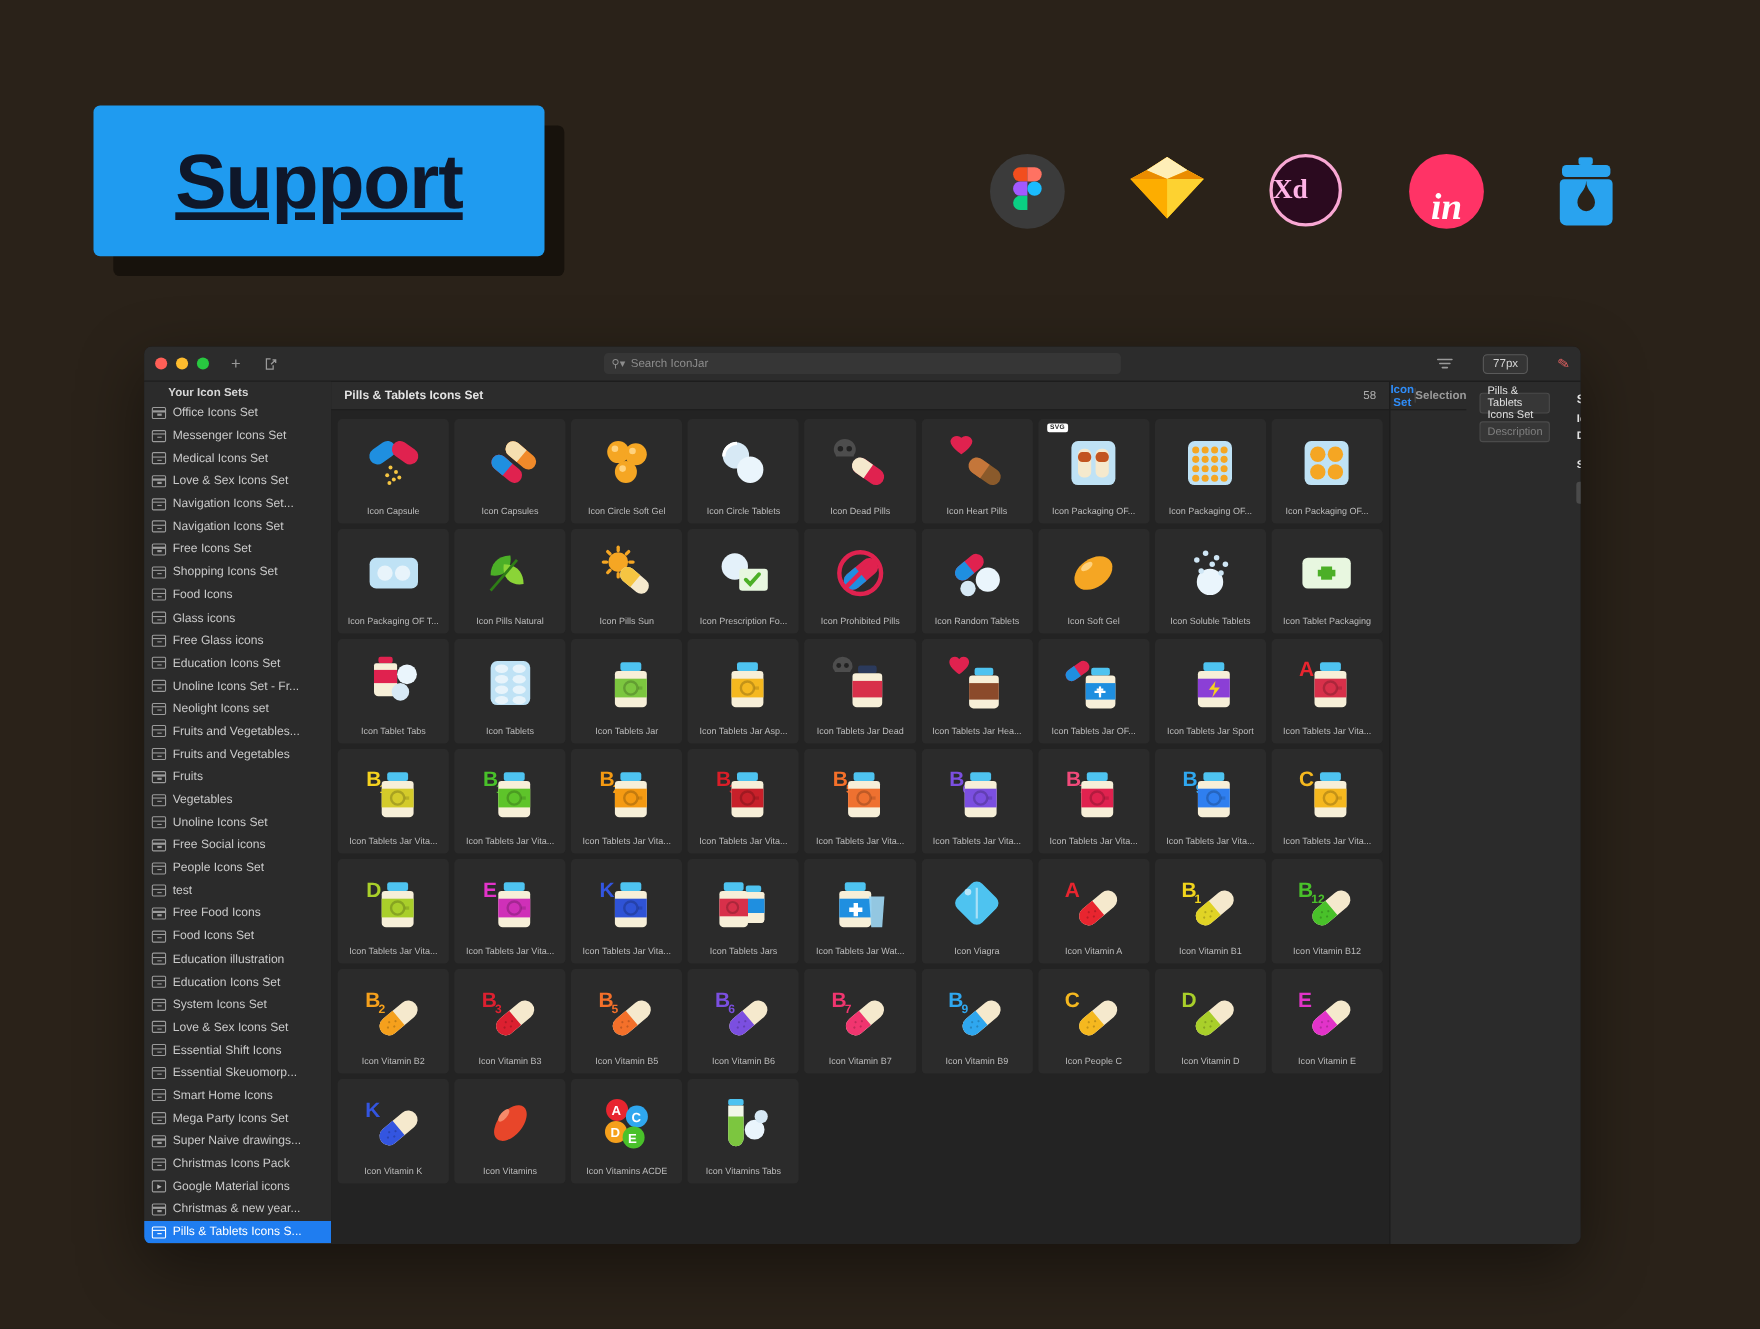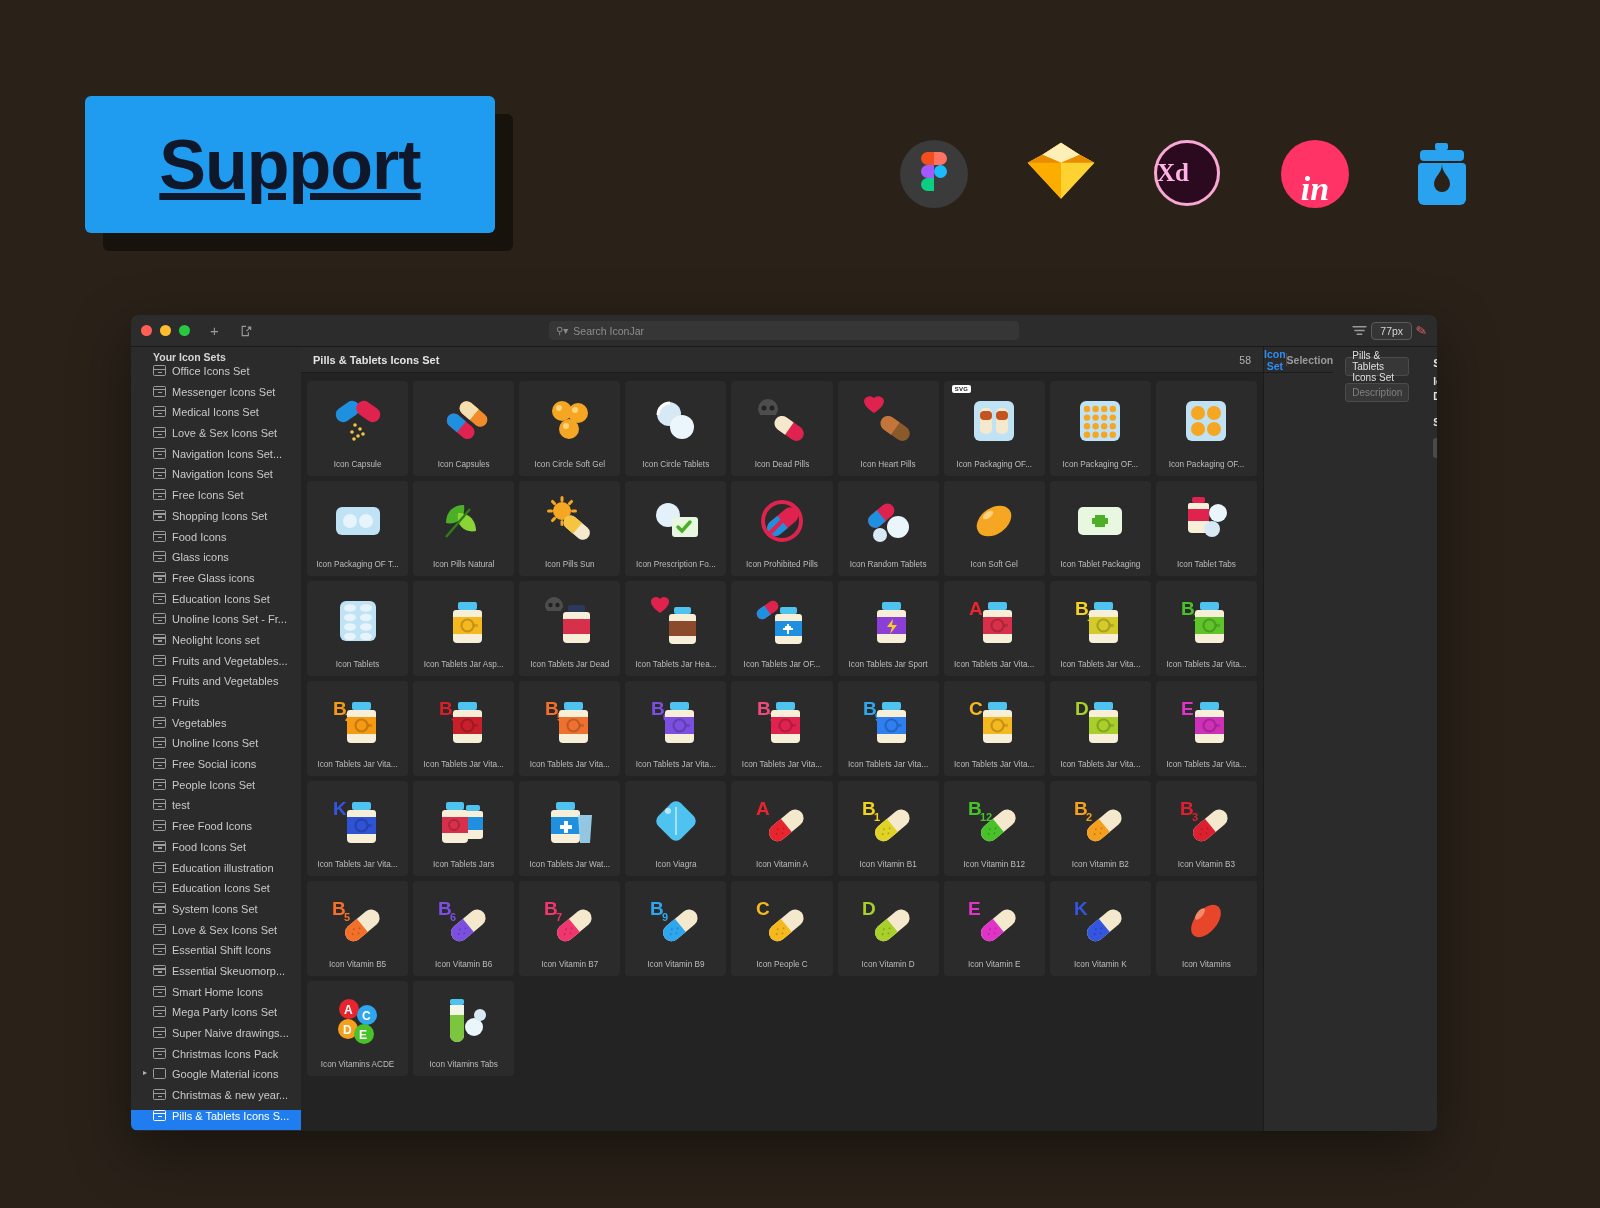--- a/index.html
+++ b/index.html
@@ -66,39 +66,39 @@
   .dot { width:11px; height:11px; border-radius:50%; }
   .d-red{background:#ff5f57;} .d-yel{background:#febc2e;} .d-grn{background:#28c840;}
   .tb-icon { color:#9a9a9a; font-size:15px; margin-left:20px; cursor:default; line-height:1;}
   .searchbar {
     position:absolute; left:50%; transform:translateX(-50%);
     width:470px; height:19px; background:#363636; border-radius:4px;
     display:flex; align-items:center; padding:0 7px; gap:5px;
   }
   .searchbar .sq { color:#8d8d8d; font-size:10px; }
   .searchbar .ph { color:#8d8d8d; font-size:10.5px; }
-  .tb-right { position:absolute; right:10px; display:flex; align-items:center; gap:4px; }
+  .tb-right { position:absolute; right:10px; display:flex; align-items:center; gap:27px; }
   .filter-ic { color:#8d8d8d; font-size:13px;}
   .px-box {
     border:1px solid #5a5a5a; border-radius:4px; color:#d5d5d5;
     font-size:10.5px; padding:2px 8px; background:#353535;
   }
   .pencil { color:#e06060; font-size:13px; transform:rotate(-10deg); }
 
   .body-row { flex:1; display:flex; min-height:0; }
 
   
   .sidebar {
     width:170px; background:#2b2b2b; flex:none; overflow:hidden;
     padding-top:0; position:relative;
   }
   .sb-title { color:#d6d6d6; font-size:10.5px; font-weight:bold; padding:4px 0 2px 22px; }
   .sb-item {
-    height:20.7px; display:flex; gap:6px;
-    padding-left:22px; color:#c9c9c9; font-size:11px; white-space:nowrap;
+    height:20.7px; display:flex; align-items:center; gap:6px;
+    padding-left:7px; color:#c9c9c9; font-size:11px; white-space:nowrap;
     position:relative;
   }
   .sb-item.selected { background:#1f7df0; color:#fff; }
   .sb-item .tw { position:absolute; left:12px; font-size:8px; color:#b5b5b5;}
   .boxic { width:13px; height:11px; border:1.2px solid #9c9c9c; border-radius:1.5px; position:relative; flex:none;}
   .boxic:before { content:""; position:absolute; left:0; right:0; top:2.5px; height:1.2px; background:#9c9c9c;}
   .boxic:after { content:""; position:absolute; left:3.5px; right:3.5px; top:5.5px; height:1.2px; background:#9c9c9c;}
   .sb-item.selected .boxic, .sb-item.selected .boxic:before, .sb-item.selected .boxic:after { border-color:#fff; background-color:#fff; }
   .sb-item.selected .boxic { background:none; }
   .folderic { width:13px; height:11px; border:1.2px solid #9c9c9c; border-radius:1.5px; flex:none;}
@@ -627,20 +627,35 @@
               <svg width="56" height="56" viewBox="0 0 56 56">
      <ellipse cx="28" cy="28" rx="19" ry="13" transform="rotate(-35 28 28)" fill="#f5a623"></ellipse>
      <ellipse cx="22" cy="22" rx="6" ry="3" transform="rotate(-35 22 22)" fill="#ffd27d"></ellipse>
               </svg>
             </div>
             <div class="lbl">Icon Soft Gel</div>
           </div>
           <div class="cell">
             <div class="art">
               <svg width="56" height="56" viewBox="0 0 56 56">
+     <circle cx="28" cy="36" r="12" fill="#eaf5fc"></circle>
+     <circle cx="16" cy="16" r="2.5" fill="#cfe6f5"></circle>
+                <circle cx="24" cy="10" r="2.5" fill="#cfe6f5"></circle>
+                <circle cx="34" cy="14" r="2.5" fill="#cfe6f5"></circle>
+                <circle cx="42" cy="20" r="2.5" fill="#cfe6f5"></circle>
+                <circle cx="20" cy="26" r="2.5" fill="#cfe6f5"></circle>
+                <circle cx="38" cy="28" r="2.5" fill="#cfe6f5"></circle>
+                <circle cx="30" cy="20" r="2.5" fill="#cfe6f5"></circle>
+              </svg>
+            </div>
+            <div class="lbl">Icon Soluble Tablets</div>
+          </div>
+          <div class="cell">
+            <div class="art">
+              <svg width="56" height="56" viewBox="0 0 56 56">
      <rect x="6" y="14" width="44" height="28" rx="5" fill="#e8f7e0"></rect>
      <rect x="23" y="22" width="10" height="12" fill="#4caf27"></rect>
                 <rect x="20" y="25" width="16" height="6" fill="#4caf27"></rect>
               </svg>
             </div>
             <div class="lbl">Icon Tablet Packaging</div>
           </div>
           <div class="cell">
             <div class="art">
               <svg width="56" height="56" viewBox="0 0 56 56">
@@ -661,20 +676,33 @@
                 <ellipse cx="36" cy="15" rx="6" ry="3.8" fill="#e8f4fb"></ellipse>
                 <ellipse cx="20" cy="24.5" rx="6" ry="3.8" fill="#e8f4fb"></ellipse>
                 <ellipse cx="36" cy="24.5" rx="6" ry="3.8" fill="#e8f4fb"></ellipse>
                 <ellipse cx="20" cy="34" rx="6" ry="3.8" fill="#e8f4fb"></ellipse>
                 <ellipse cx="36" cy="34" rx="6" ry="3.8" fill="#e8f4fb"></ellipse>
                 <ellipse cx="20" cy="43.5" rx="6" ry="3.8" fill="#e8f4fb"></ellipse>
                 <ellipse cx="36" cy="43.5" rx="6" ry="3.8" fill="#e8f4fb"></ellipse>
               </svg>
             </div>
             <div class="lbl">Icon Tablets</div>
+          </div>
+          <div class="cell">
+            <div class="art">
+              <svg width="56" height="56" viewBox="0 0 56 56">
+
+    <rect x="22" y="9" width="19" height="8" rx="2" fill="#4ec3f0"></rect>
+    <path d="M20 17h23a3 3 0 0 1 3 3v26a4 4 0 0 1-4 4H21a4 4 0 0 1-4-4V20a3 3 0 0 1 3-3z" fill="#f7efd8"></path>
+    <rect x="17" y="24" width="29" height="17" fill="#7cc63f"></rect>
+    <circle cx="31.5" cy="32.5" r="6" fill="none" stroke="#00000033" stroke-width="2.2"></circle>
+    <rect x="38" y="31" width="4" height="3" fill="#00000022"></rect>
+  </svg>
+            </div>
+            <div class="lbl">Icon Tablets Jar</div>
           </div>
           <div class="cell">
             <div class="art">
               <svg width="56" height="56" viewBox="0 0 56 56">
 
     <rect x="22" y="9" width="19" height="8" rx="2" fill="#4ec3f0"></rect>
     <path d="M20 17h23a3 3 0 0 1 3 3v26a4 4 0 0 1-4 4H21a4 4 0 0 1-4-4V20a3 3 0 0 1 3-3z" fill="#f7efd8"></path>
     <rect x="17" y="24" width="29" height="17" fill="#f5b81f"></rect>
     <circle cx="31.5" cy="32.5" r="6" fill="none" stroke="#00000033" stroke-width="2.2"></circle>
     <rect x="38" y="31" width="4" height="3" fill="#00000022"></rect>

